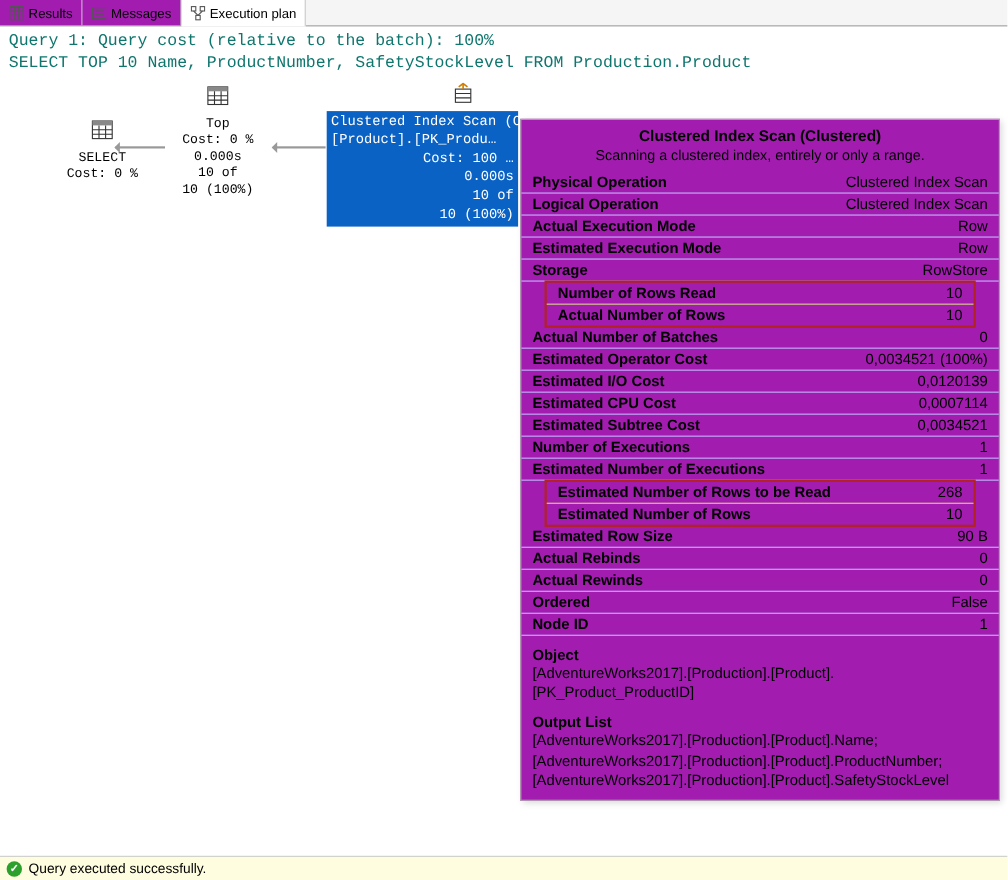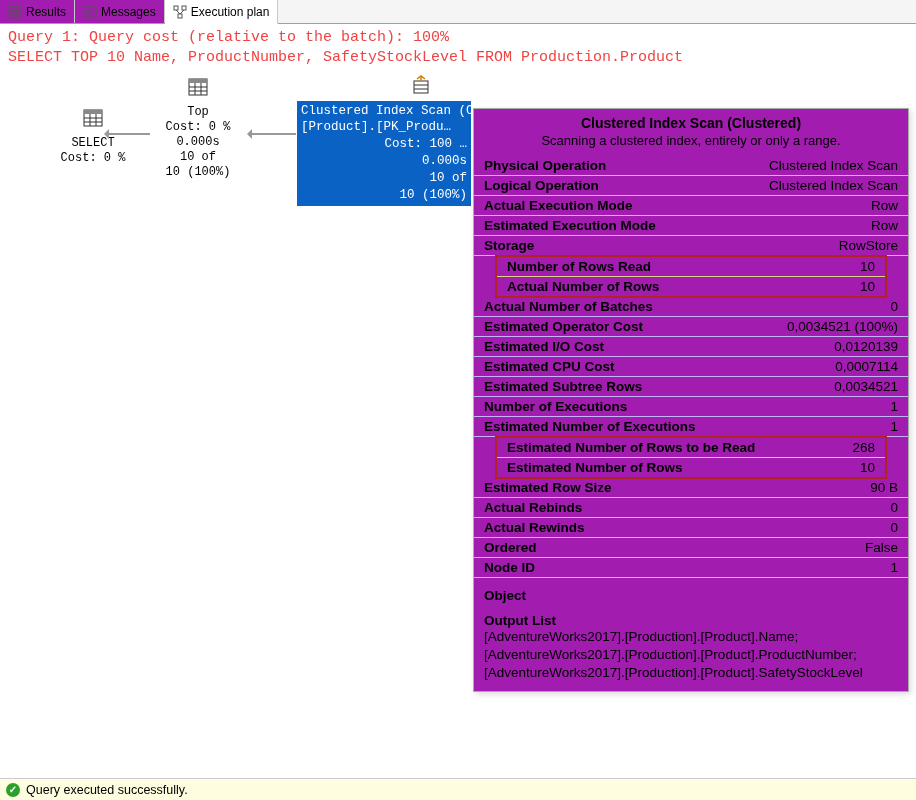--- a/index.html
+++ b/index.html
@@ -35,21 +35,21 @@
     border-bottom: 1px solid #fff;
     margin-bottom: -1px;
   }
   .tab .icon { width: 14px; height: 14px; display: inline-flex; align-items:center; justify-content:center;}
   .query-header {
     font-family: "Courier New", monospace;
     font-size: 15px;
     padding: 4px 8px 2px 8px;
     line-height: 1.35;
     white-space: pre;
-    color: #ef4444;
+    color: #0f766e;
   }
   .plan-canvas {
     position: relative;
     height: 150px;
     margin-top: 4px;
   }
   .node {
     position: absolute;
     text-align: center;
     font-family: "Courier New", monospace;
@@ -294,21 +294,21 @@
       </div>
       <div class="tt-row">
         <span class="k">Estimated I/O Cost</span>
         <span class="v">0,0120139</span>
       </div>
       <div class="tt-row">
         <span class="k">Estimated CPU Cost</span>
         <span class="v">0,0007114</span>
       </div>
       <div class="tt-row">
-        <span class="k">Estimated Subtree Rows</span>
+        <span class="k">Estimated Subtree Cost</span>
         <span class="v">0,0034521</span>
       </div>
       <div class="tt-row">
         <span class="k">Number of Executions</span>
         <span class="v">1</span>
       </div>
       <div class="tt-row">
         <span class="k">Estimated Number of Executions</span>
         <span class="v">1</span>
       </div>
@@ -341,20 +341,22 @@
         <span class="v">False</span>
       </div>
       <div class="tt-row">
         <span class="k">Node ID</span>
         <span class="v">1</span>
       </div>
     </div>
 
   <div class="tt-section">
     <div class="sec-title">Object</div>
+    <div class="sec-body" style="white-space:pre-line;">[AdventureWorks2017].[Production].[Product].
+[PK_Product_ProductID]</div>
   </div>
   <div class="tt-section">
     <div class="sec-title">Output List</div>
     <div class="sec-body" style="white-space:pre-line;">[AdventureWorks2017].[Production].[Product].Name;
 [AdventureWorks2017].[Production].[Product].ProductNumber;
 [AdventureWorks2017].[Production].[Product].SafetyStockLevel</div>
   </div>
 </div>
 
 <div class="status-bar">

